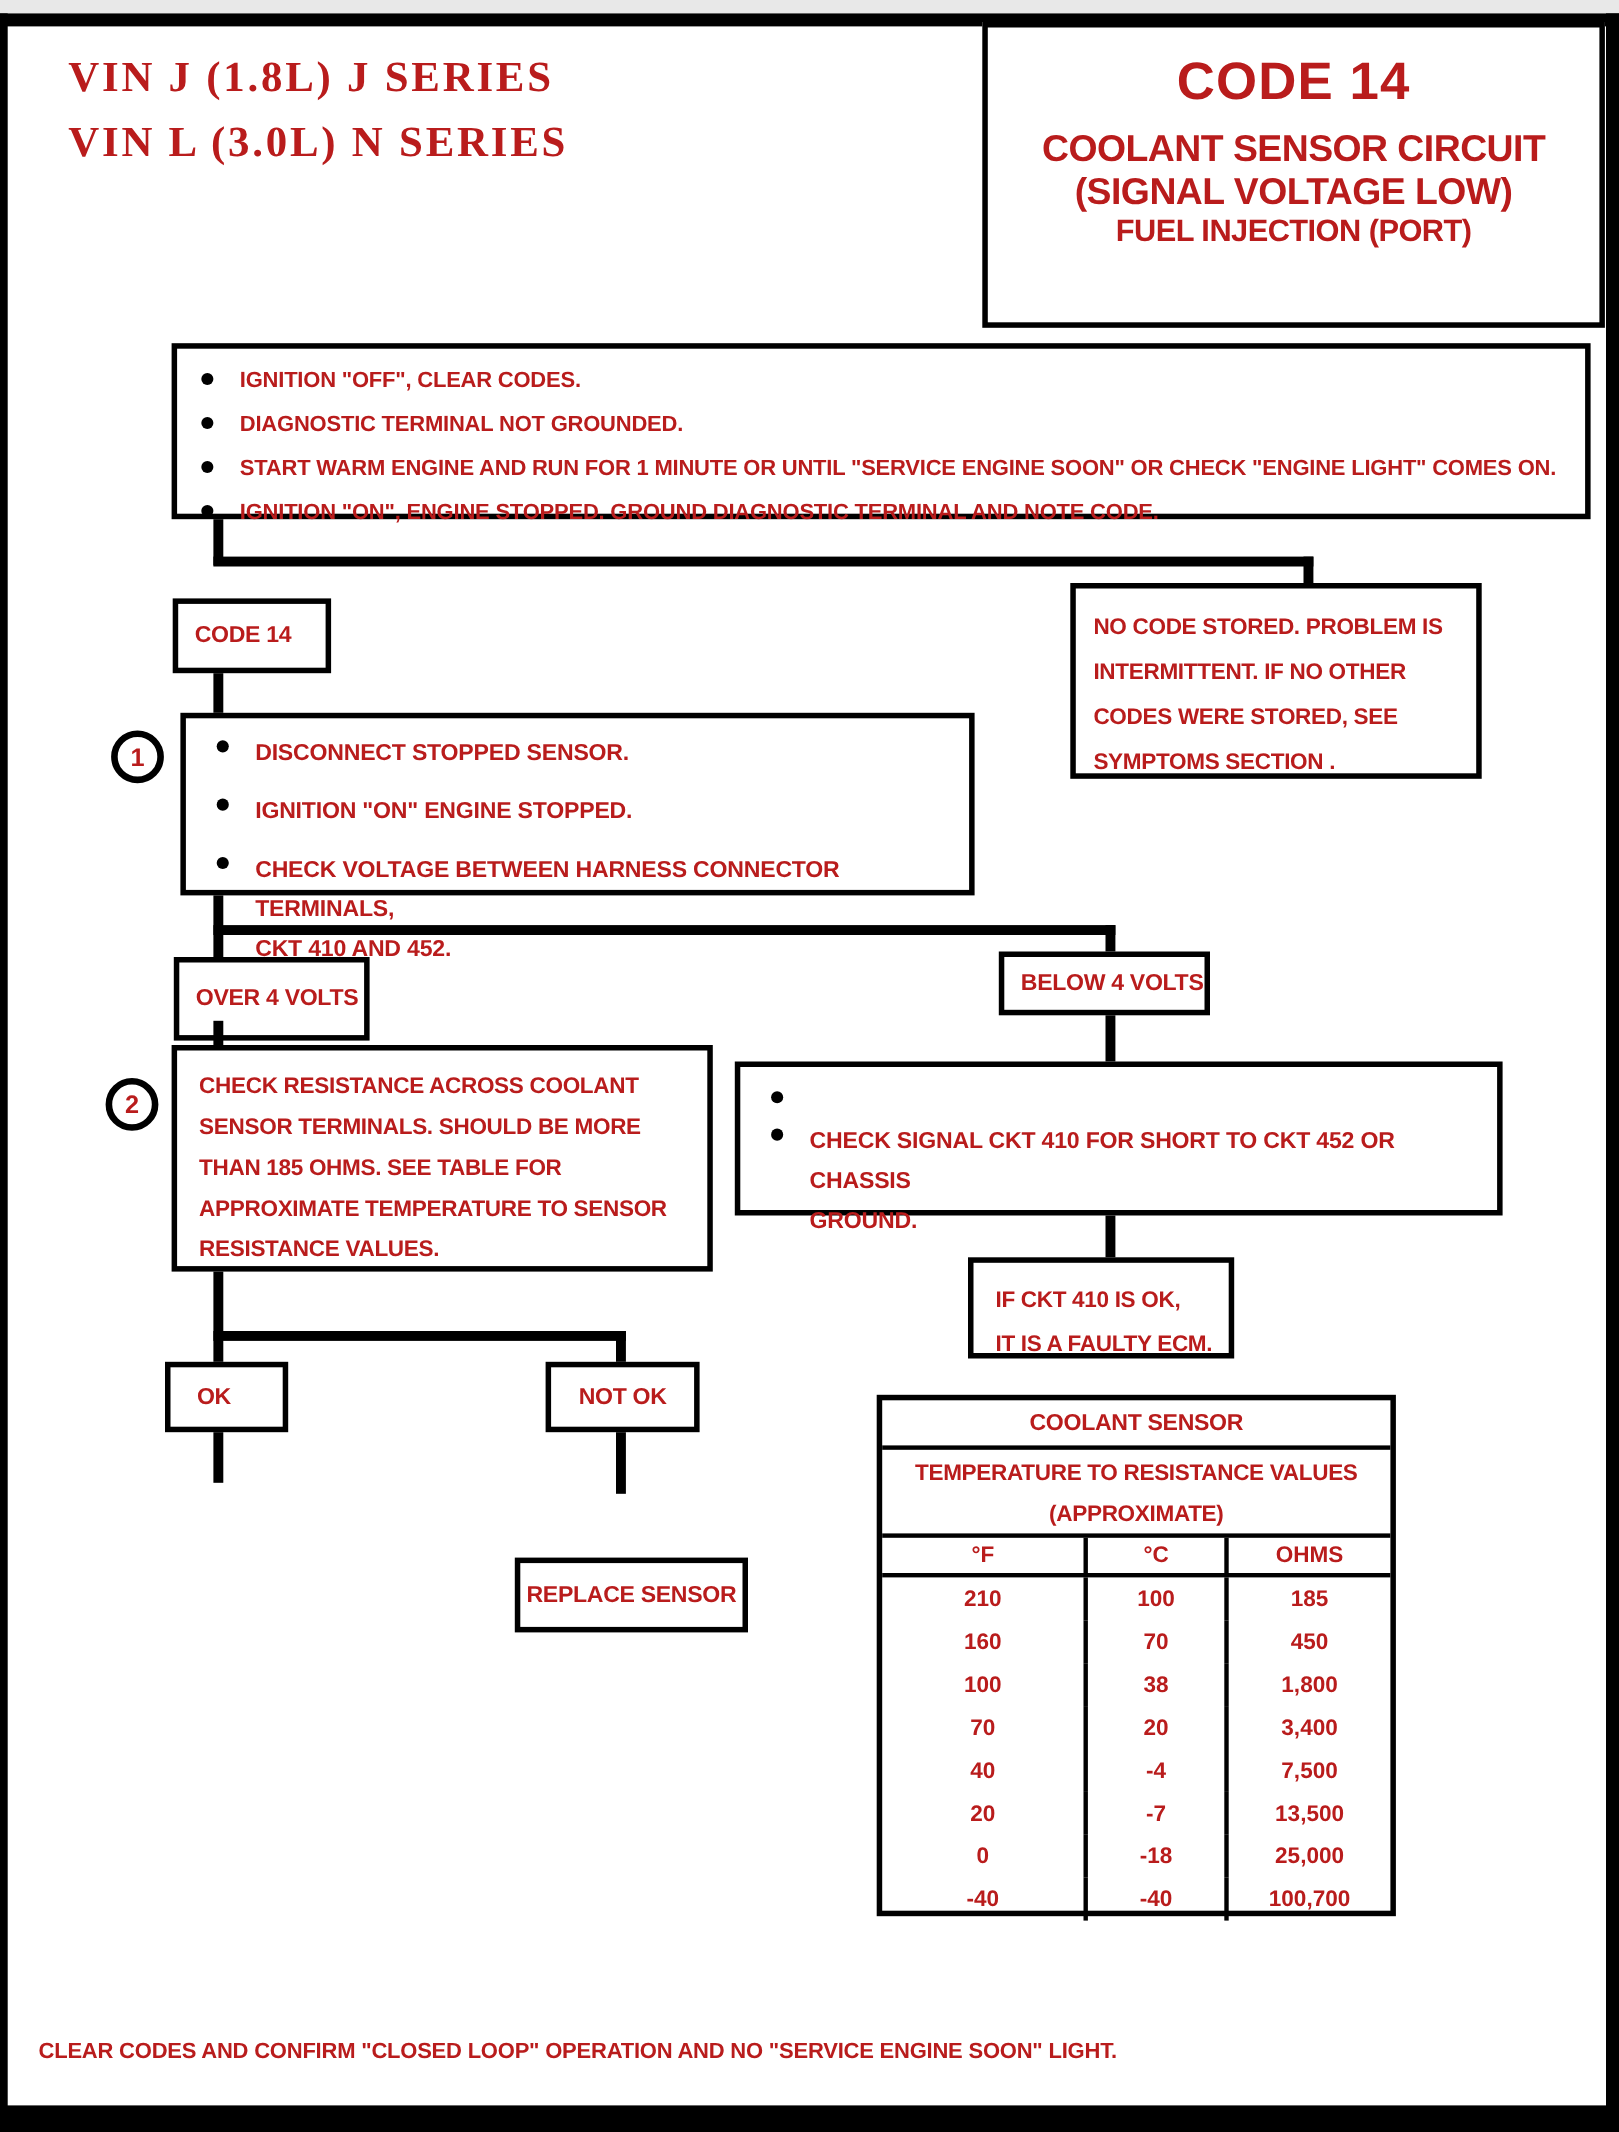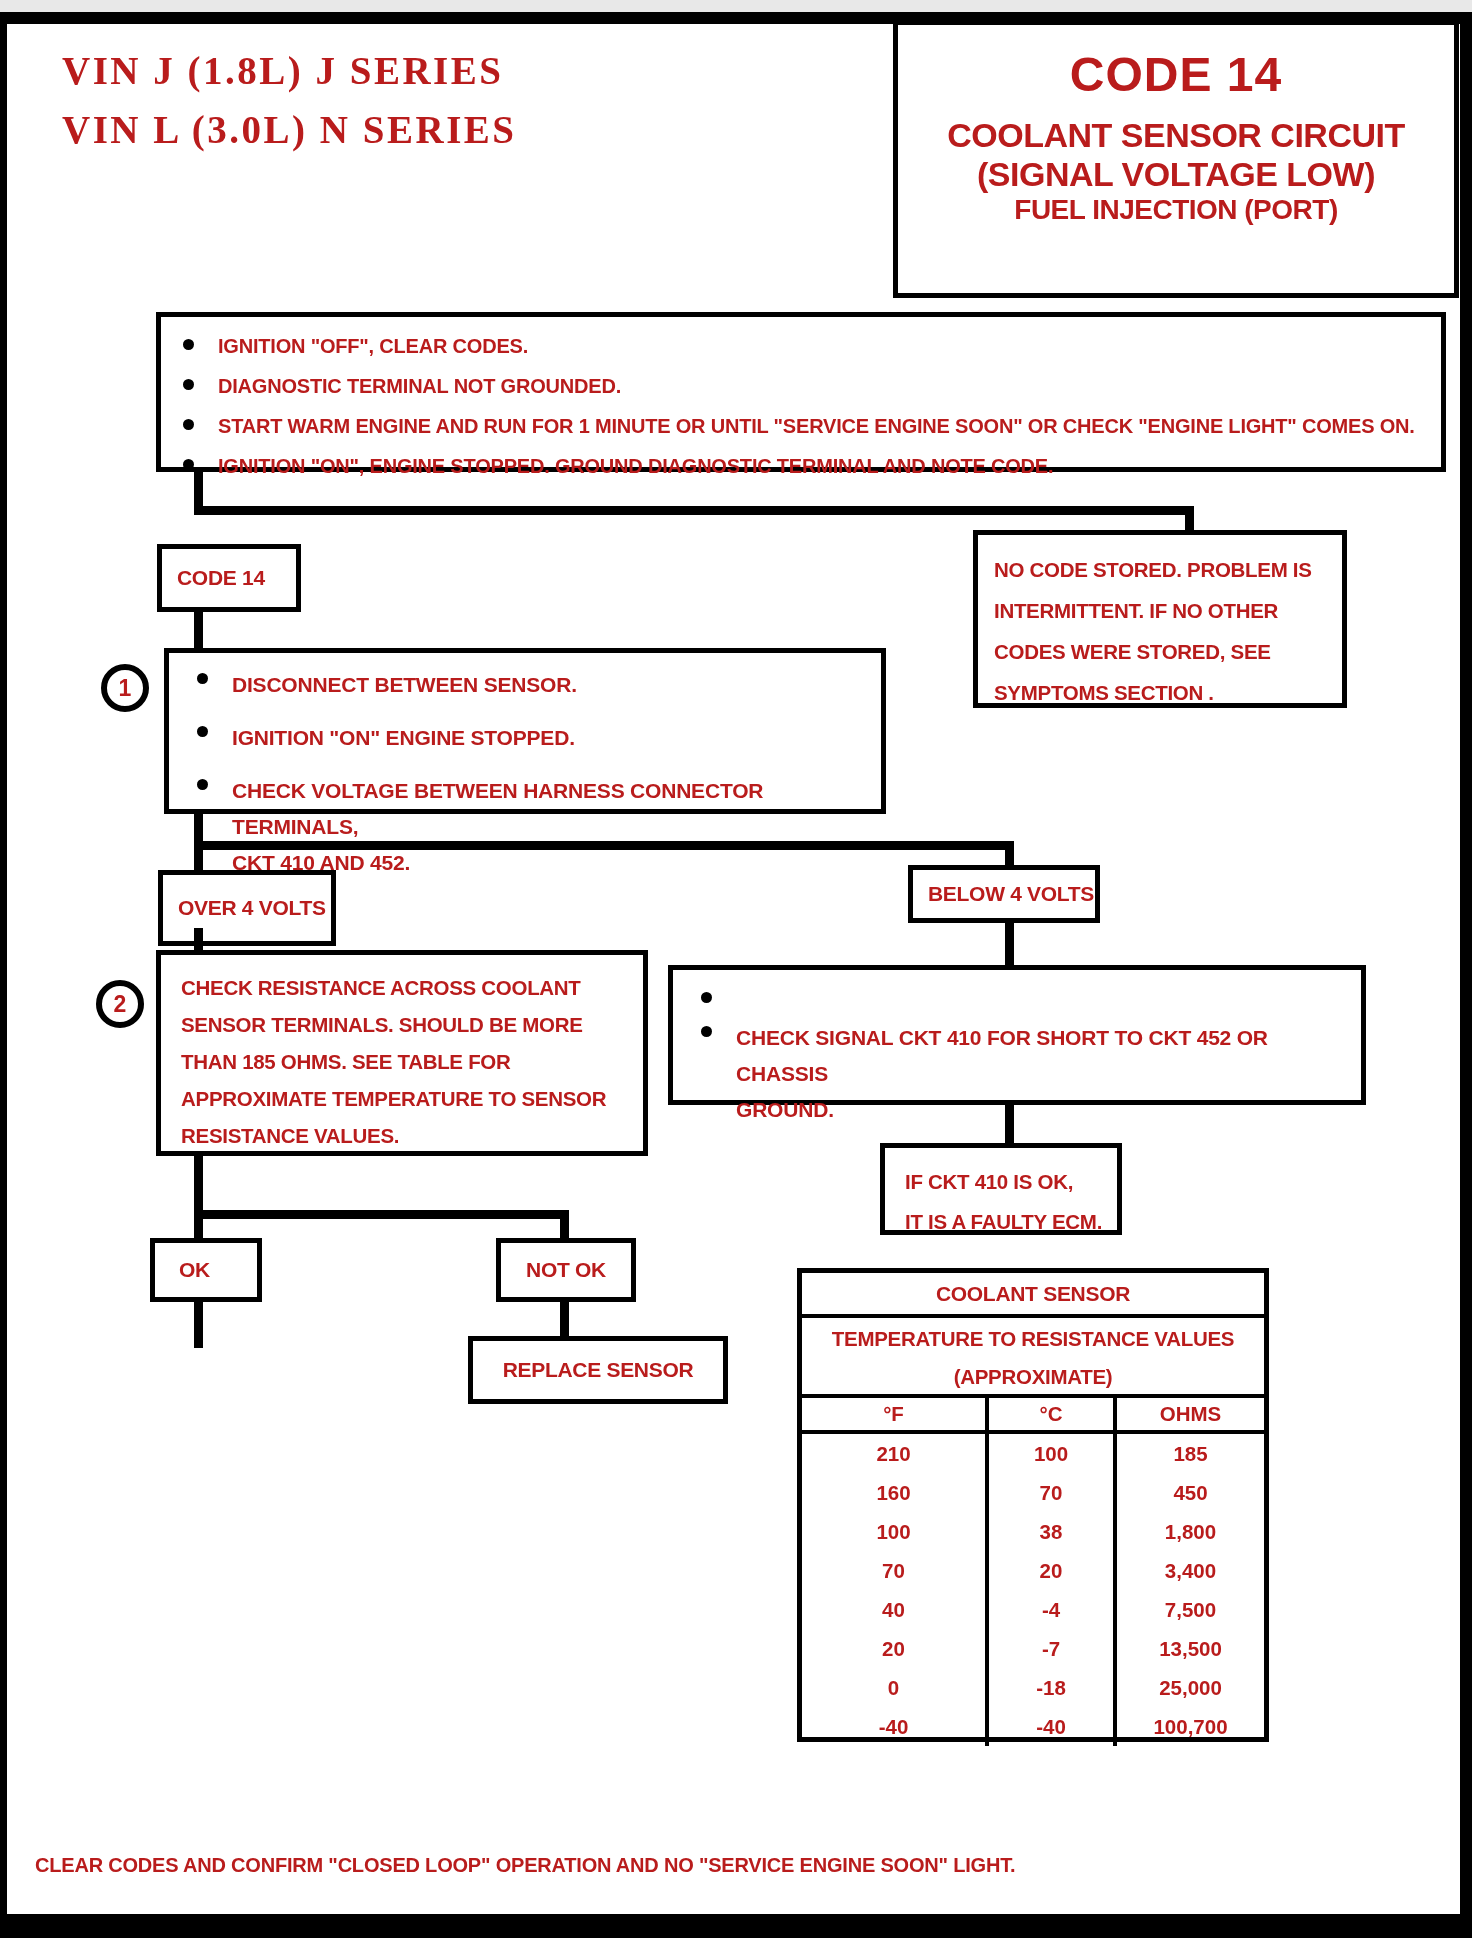--- a/index.html
+++ b/index.html
@@ -95,21 +95,21 @@
 
   <div class="fbox label-box label-left" style="left:157px;top:532px;width:144px;height:68px;">CODE 14</div>
 
   <div class="line" style="left:194px;top:600px;width:9px;height:40px;"></div>
 
   <div class="circ" style="left:101px;top:652px;">1</div>
   <div class="fbox bullets wide-bullets" style="left:164px;top:636px;width:722px;height:166px;padding-top:14px;padding-left:24px;">
 
   <div class="bi">
         <span class="dot"></span>
-        <span class="bt">DISCONNECT BETWEEN SENSOR.</span>
+        <span class="bt">DISCONNECT STOPPED SENSOR.</span>
       </div>
       <div class="bi">
         <span class="dot"></span>
         <span class="bt">IGNITION "ON" ENGINE STOPPED.</span>
       </div>
       <div class="bi">
         <span class="dot"></span>
         <span class="bt">CHECK VOLTAGE BETWEEN HARNESS CONNECTOR TERMINALS,
 CKT 410 AND 452.</span>
       </div>
@@ -153,21 +153,21 @@
   <div class="line" style="left:194px;top:1144px;width:9px;height:86px;"></div>
   <div class="line" style="left:194px;top:1198px;width:375px;height:9px;"></div>
   <div class="line" style="left:560px;top:1198px;width:9px;height:32px;"></div>
 
   <div class="fbox label-box" style="left:150px;top:1226px;width:112px;height:64px;padding-left:24px;">OK</div>
   <div class="fbox label-box label-center" style="left:496px;top:1226px;width:140px;height:64px;">NOT OK</div>
 
   <div class="line" style="left:194px;top:1290px;width:9px;height:46px;"></div>
 
   <div class="line" style="left:560px;top:1290px;width:9px;height:56px;"></div>
-  <div class="fbox label-box label-center" style="left:468px;top:1324px;width:260px;height:68px;">REPLACE SENSOR</div>
+  <div class="fbox label-box label-center" style="left:468px;top:1404px;width:212px;height:68px;">REPLACE SENSOR</div>
 
   <div class="ctable">
     <div class="t-title">COOLANT SENSOR</div>
     <div class="t-sub">
       <div>TEMPERATURE TO RESISTANCE VALUES</div>
       <div>(APPROXIMATE)</div>
     </div>
     <div class="t-head">
       <div class="cell cf">°F</div>
       <div class="cell cc">°C</div>

